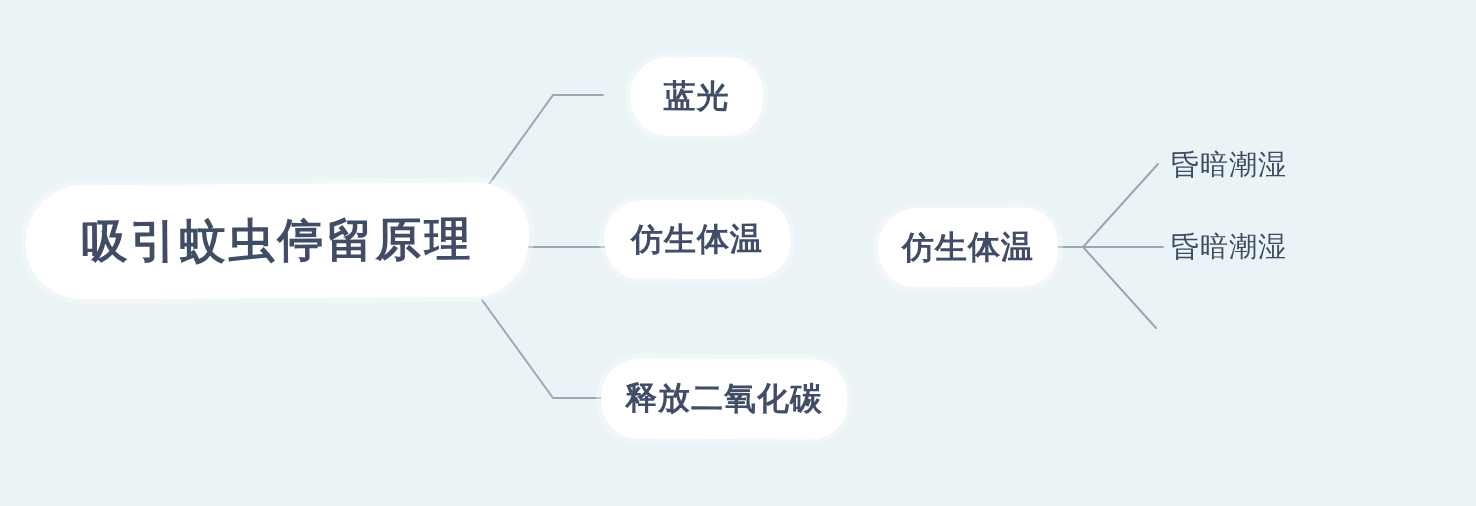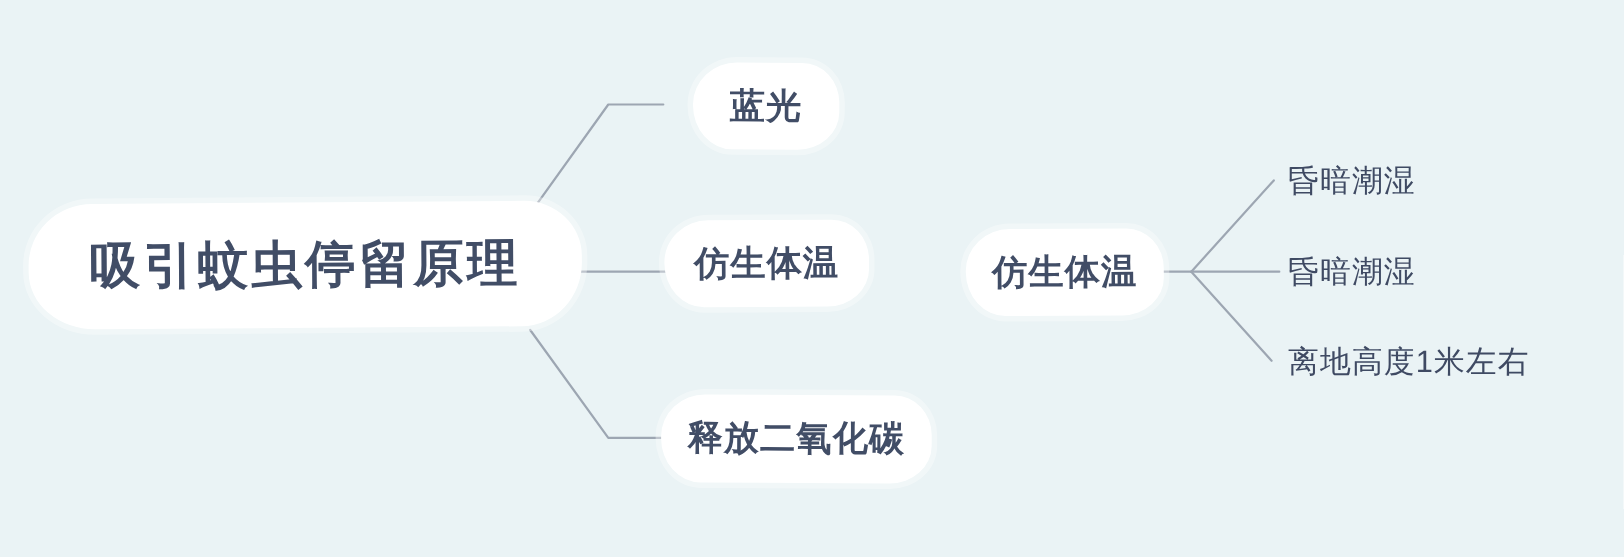--- a/index.html
+++ b/index.html
@@ -112,17 +112,14 @@
   </div>
 
   <div class="leaf leaf-1">
     <span>昏暗潮湿</span>
   </div>
 
   <div class="leaf leaf-2">
     <span>昏暗潮湿</span>
   </div>
 
-  <div class="leaf leaf-3">
-    <span>离地高度1米左右</span>
-  </div>
 
 </div>
 
 </body></html>

